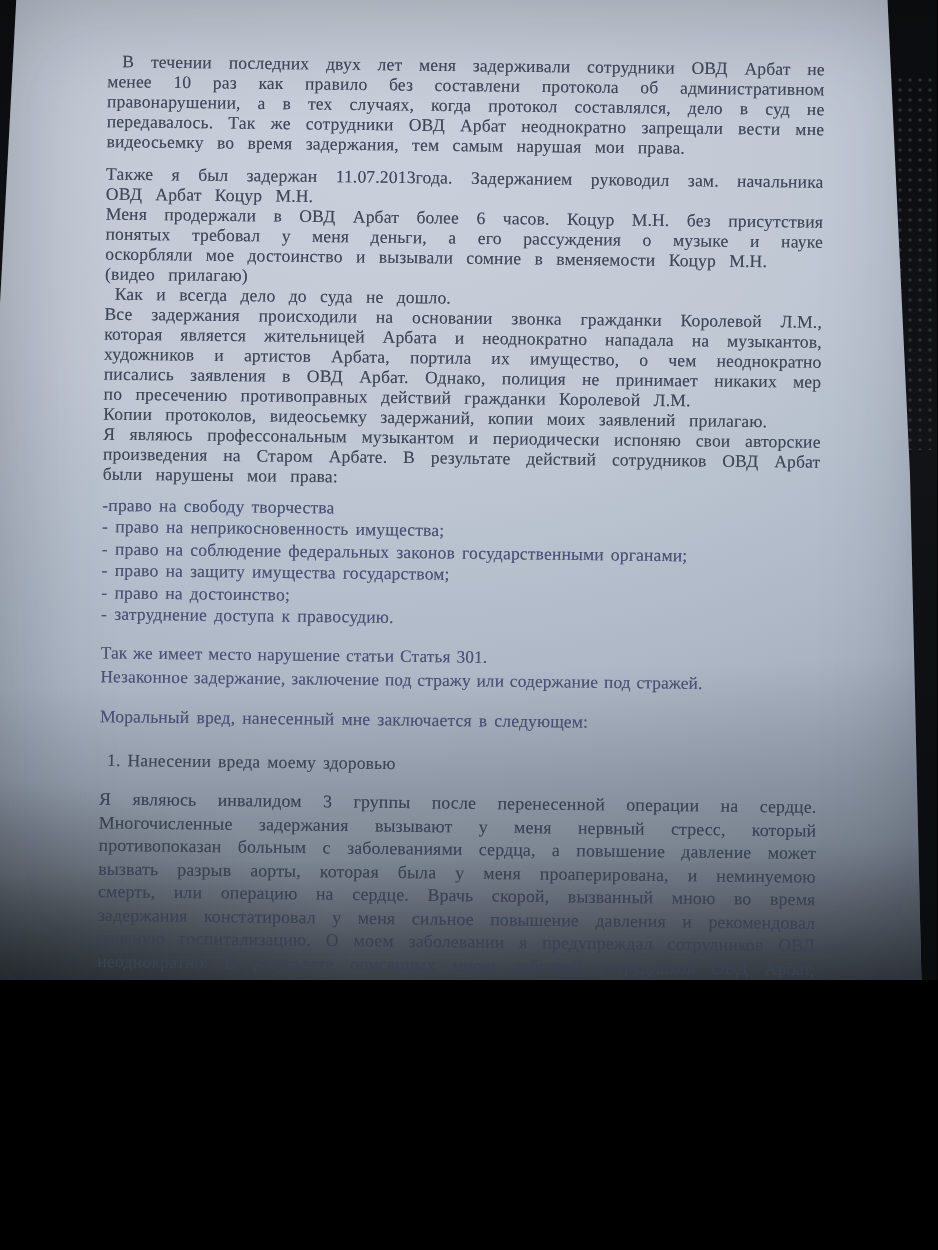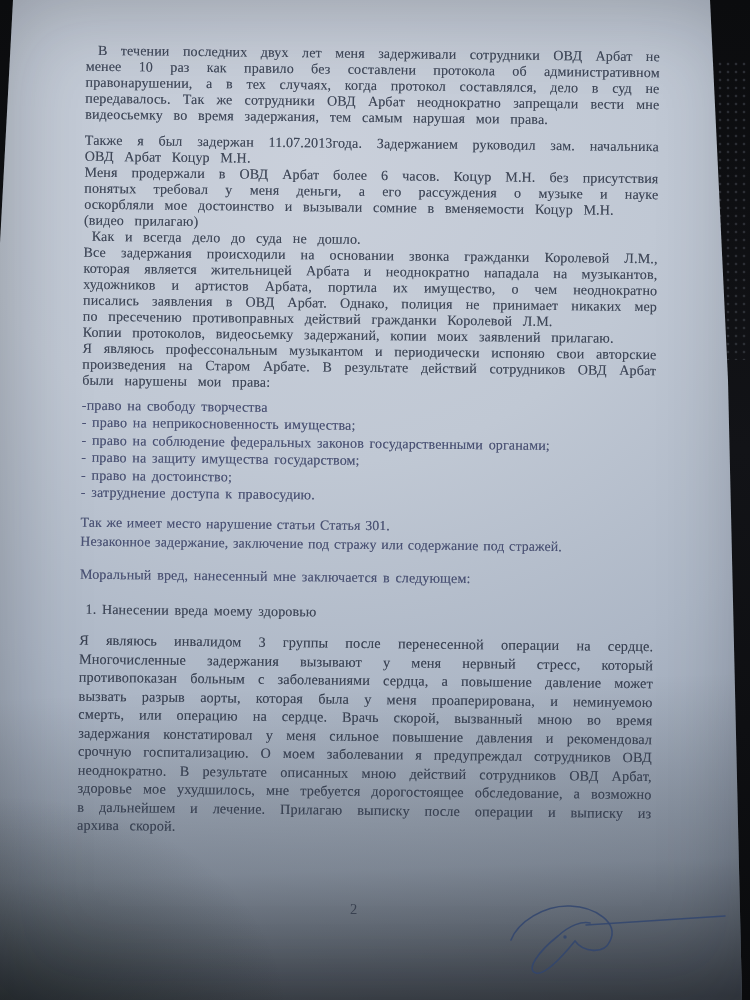--- a/index.html
+++ b/index.html
@@ -1,17 +1,17 @@
 <!DOCTYPE html>
 <html><head>
 <meta charset="utf-8">
 <style>
   html,body{margin:0;padding:0;background:#000;}
   .photo{
-    position:relative;width:750px;height:1000px;overflow:hidden;
+    position:relative;width:750px;height:784px;overflow:hidden;
     background:linear-gradient(180deg,#0b0c0e 0%,#121317 45%,#0a0b0d 100%);
     font-family:"Liberation Serif","DejaVu Serif",serif;
   }
   
   .dots{
     position:absolute;right:2px;top:60px;width:40px;height:300px;
     background-image:radial-gradient(circle,#33363d 1px,transparent 1.7px);
     background-size:8px 8px;opacity:.8;
   }
   .dots2{

